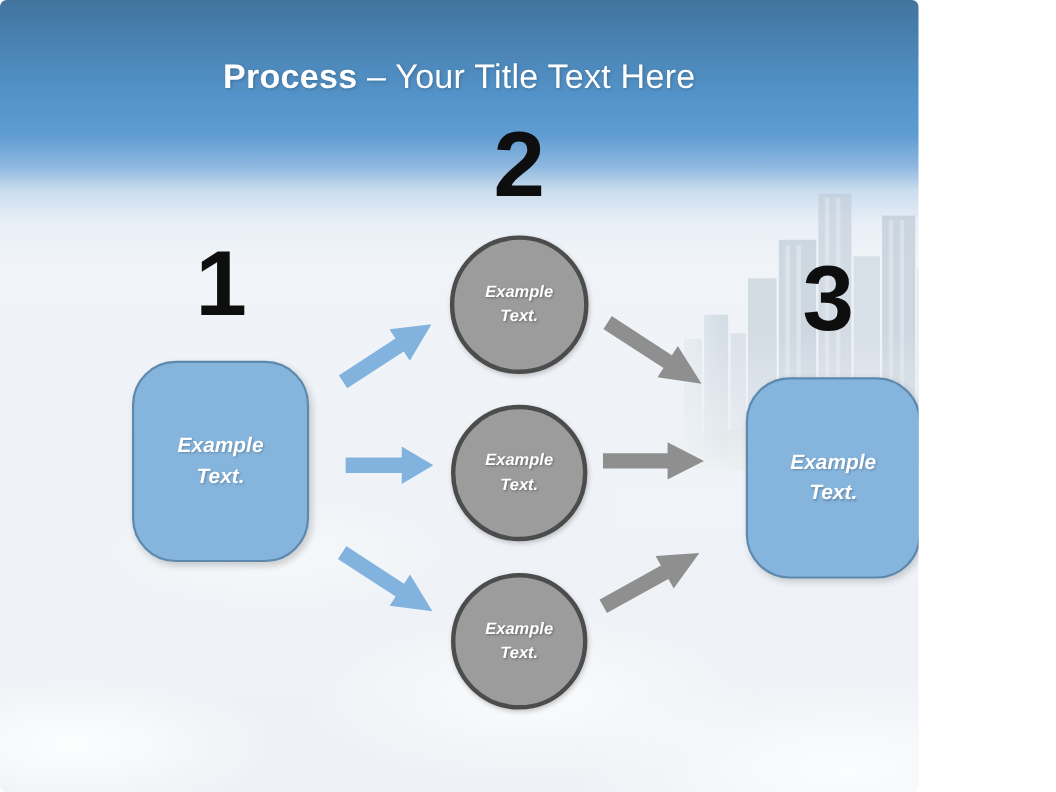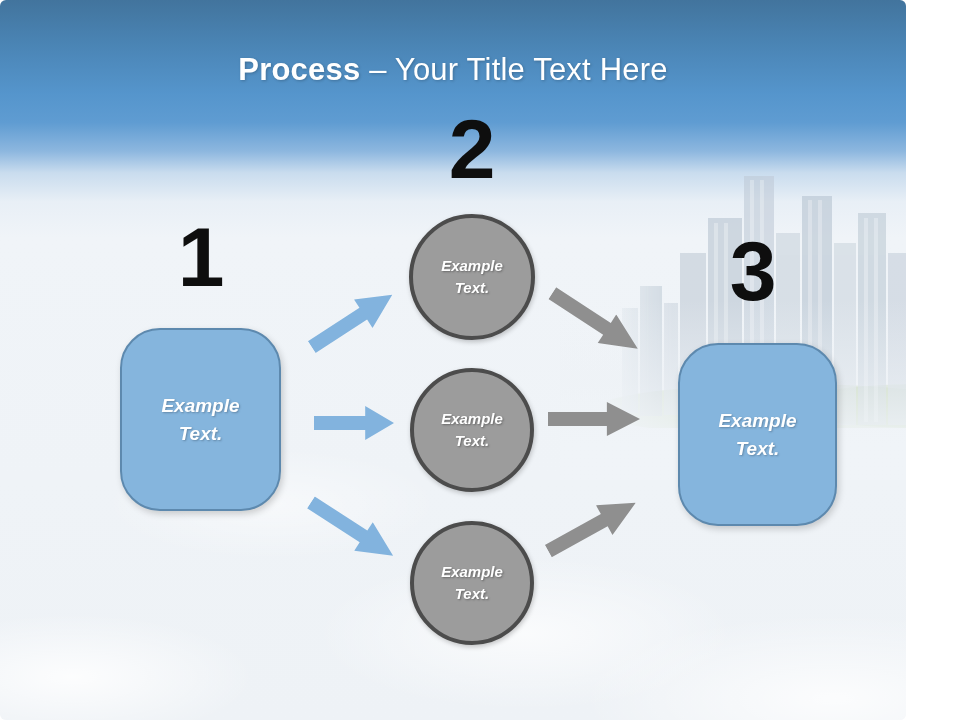--- a/index.html
+++ b/index.html
@@ -1,17 +1,17 @@
 <!DOCTYPE html>
 <html><head>
 <meta charset="utf-8">
 <style>
   html,body{margin:0;padding:0;background:#ffffff;}
   .slide{
-    position:relative;width:906px;height:720px;overflow:hidden;
+    position:relative;width:835px;height:720px;overflow:hidden;
     font-family:"Liberation Sans","DejaVu Sans",sans-serif;
     border-radius:6px;
     background:
       linear-gradient(180deg,
         #42749d 0%,
         #4a84b4 6%,
         #5595cc 13%,
         #5f9cd2 17%,
         #8db7df 21%,
         #c9dcee 24%,

